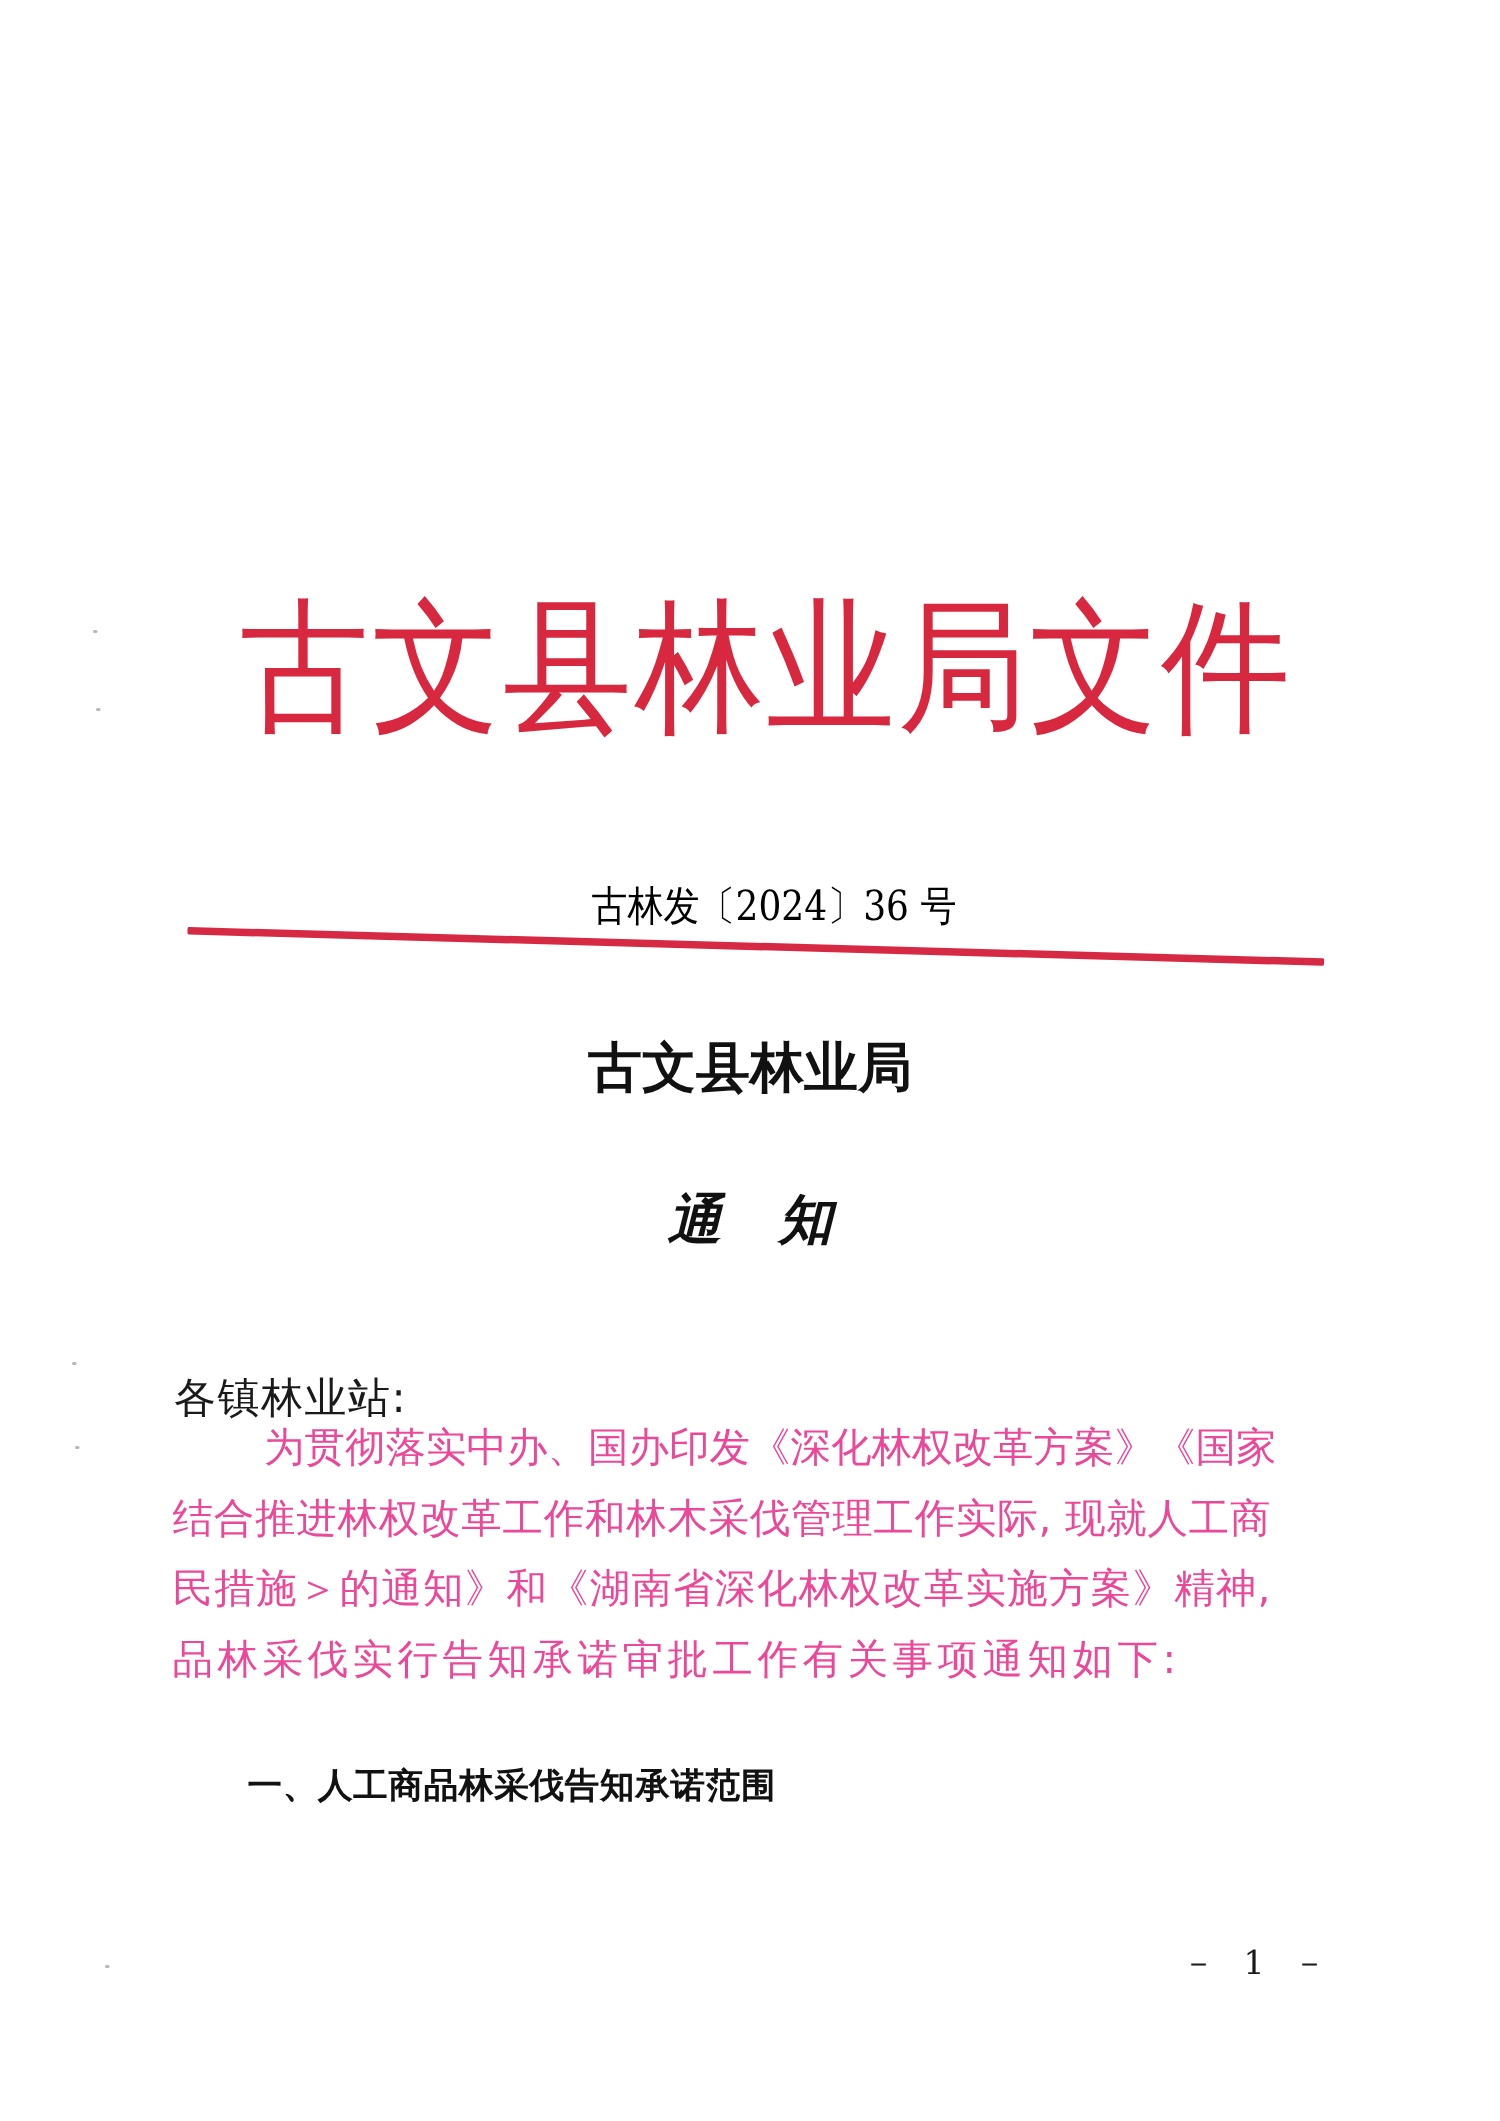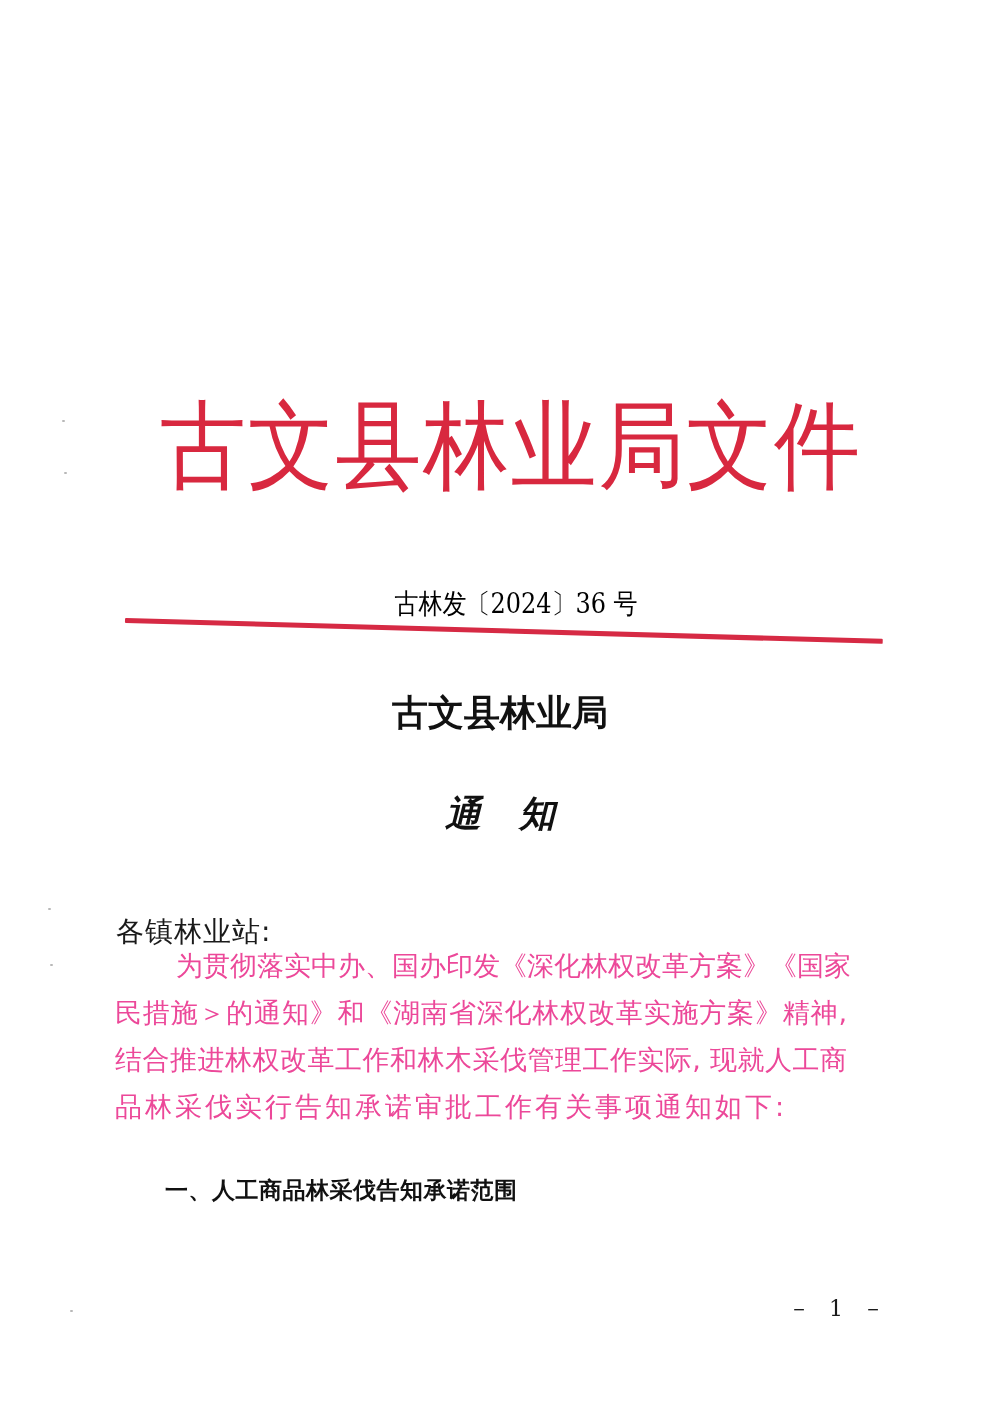--- a/index.html
+++ b/index.html
@@ -155,22 +155,22 @@
 
   <div class="headline h1">古文县林业局</div>
   <div class="headline h3">
     <span>通</span><span class="gap"></span><span>知</span>
   </div>
 
   <div class="salutation">各镇林业站:</div>
 
   <div class="body-para">
     <span class="line indent">为贯彻落实中办、国办印发《深化林权改革方案》《国家</span>
+    <span class="line">结合推进林权改革工作和林木采伐管理工作实际, 现就人工商</span>
     <span class="line">民措施＞的通知》和《湖南省深化林权改革实施方案》精神,</span>
-    <span class="line">结合推进林权改革工作和林木采伐管理工作实际, 现就人工商</span>
     <span class="line last">品林采伐实行告知承诺审批工作有关事项通知如下:</span>
   </div>
 
   <div class="section-heading">一、人工商品林采伐告知承诺范围</div>
 
   <div class="page-number">－ 1 －</div>
 
   <div class="speck" style="left:62px;top:420px;"></div>
   <div class="speck" style="left:64px;top:472px;"></div>
   <div class="speck" style="left:48px;top:908px;"></div>

